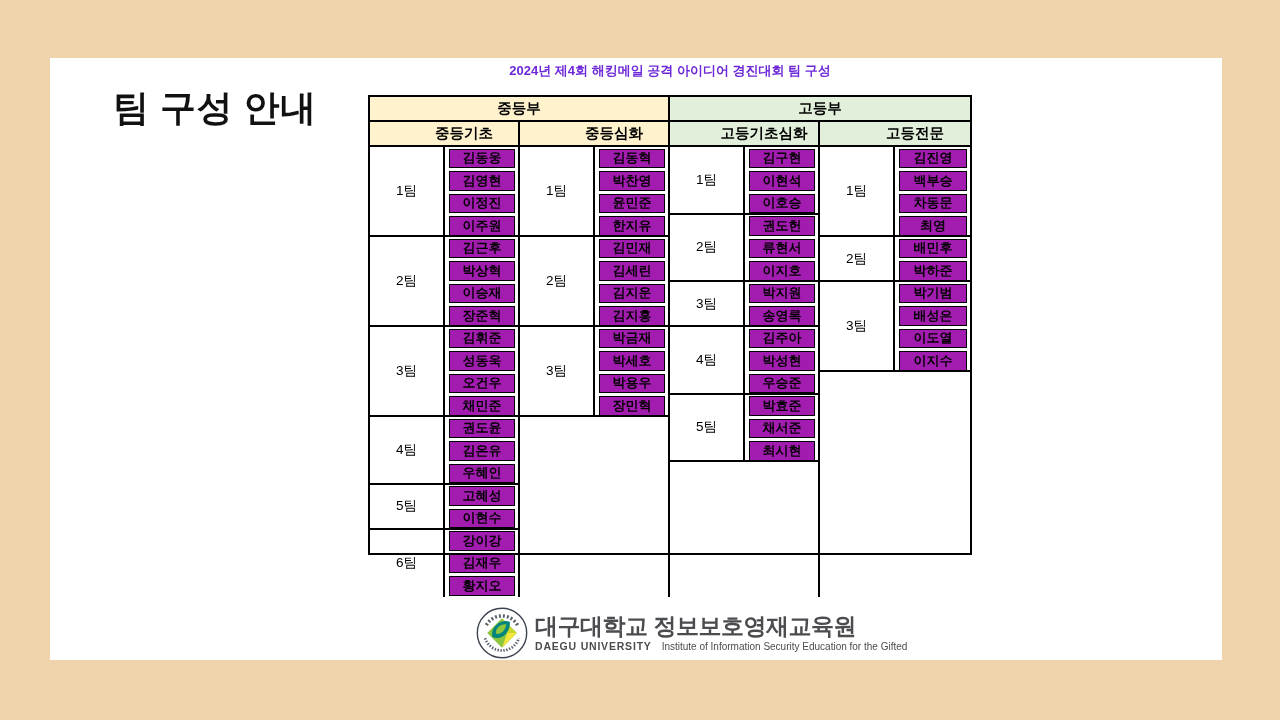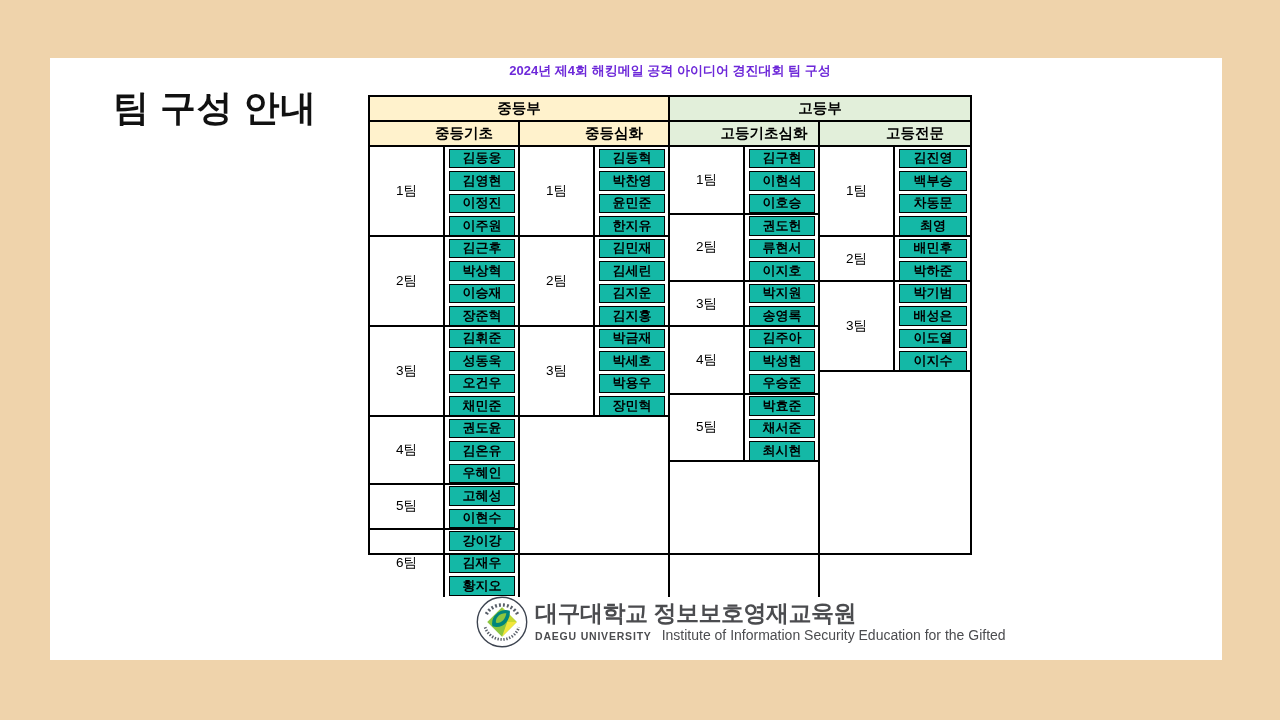--- a/index.html
+++ b/index.html
@@ -20,30 +20,30 @@
   .br2 { border-right:2px solid #000; }
 
   .t-body { position:relative; height:450px; }
   .t-section { position:absolute; top:0; bottom:0; width:150px; }
   .t-section.inner { border-right:2px solid #000; }
   .team-group { display:flex; border-bottom:2px solid #000; }
   .team-group.last { border-bottom:none; }
   .team-label { width:75px; border-right:2px solid #000; display:flex; align-items:center; justify-content:center; font-size:13.5px; color:#000; }
   .names-col { flex:1; display:flex; flex-direction:column; }
   .name-slot { height:22.5px; position:relative; flex:none; }
-  .name-box { position:absolute; left:4px; right:3px; top:1.5px; bottom:1.5px; border:1.5px solid #000; display:flex; align-items:center; justify-content:center; font-size:13px; font-weight:bold; color:#000; background:#14b8a6; }
+  .name-box { position:absolute; left:4px; right:3px; top:1.5px; bottom:1.5px; border:1.5px solid #000; display:flex; align-items:center; justify-content:center; font-size:13px; font-weight:bold; color:#000; background:#a21caf; }
   .filler { flex:1; }
 
-  .footer-logo { position:absolute; left:426px; top:536px; height:56px; display:flex; align-items:center; gap:7px; }
+  .footer-logo { position:absolute; left:426px; top:547px; height:56px; display:flex; align-items:center; gap:7px; }
   .emblem { width:52px; height:52px; flex:none; }
   .logo-text { display:flex; flex-direction:column; }
   .ko-line { font-size:23px; font-weight:bold; color:#4b4c4f; letter-spacing:-0.5px; line-height:1.05; white-space:nowrap; }
   .en-line { display:flex; align-items:baseline; gap:10px; margin-top:1px; white-space:nowrap;text-align:right; }
   .en-univ { font-size:10.5px; font-weight:bold; letter-spacing:0.8px; color:#4b4c4f; }
-  .en-inst { font-size:14px; color:#4b4c4f; }
+  .en-inst { font-size:10px; color:#4b4c4f; }
 </style>
 </head>
 <body>
 
 <div class="stage" style="background: rgb(239, 211, 171);">
   <div class="slide" style="background: rgb(255, 255, 255);">
 
     <div class="slide-title">팀 구성 안내</div>
 
     <div class="table-title">2024년 제4회 해킹메일 공격 아이디어 경진대회 팀 구성</div>

